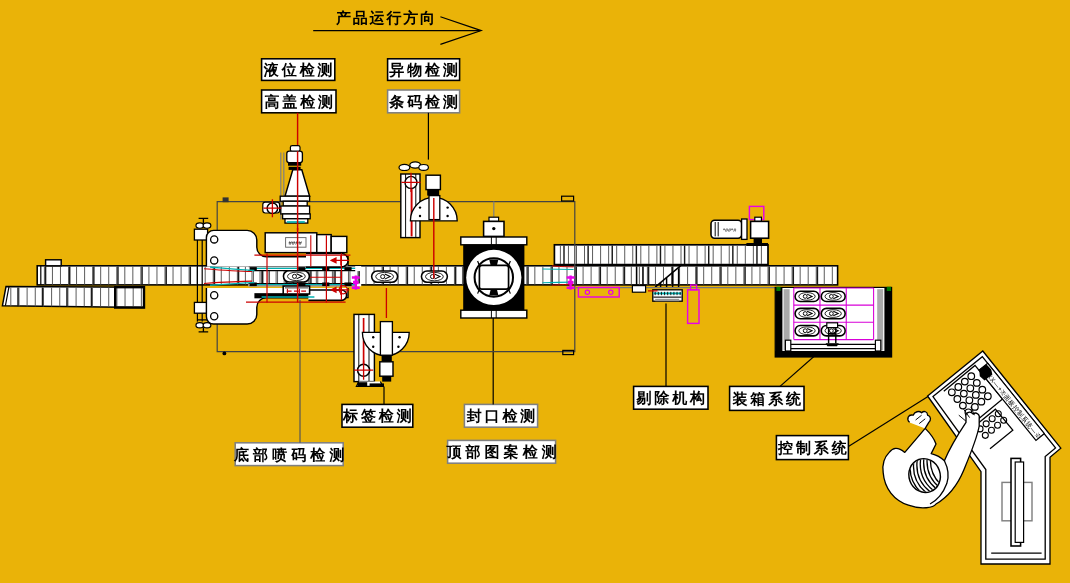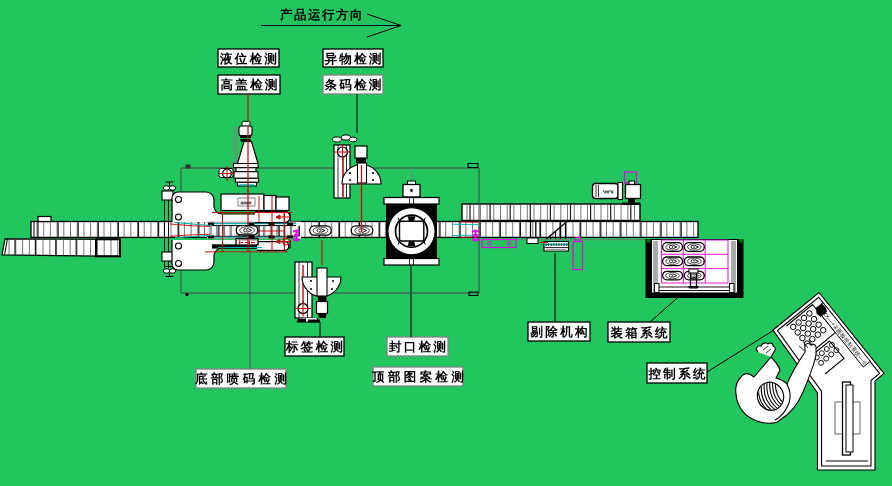--- a/index.html
+++ b/index.html
@@ -1,16 +1,16 @@
 <!DOCTYPE html>
 <html><head>
 <meta charset="utf-8">
 <style>
 html,body{margin:0;padding:0;background:#fff;}
-#wrap{position:relative;width:892px;height:486px;background:#22c55e;overflow:hidden;
+#wrap{position:relative;width:892px;height:486px;background:#eab308;overflow:hidden;
 font-family:"Liberation Sans",sans-serif;}
 text{font-family:"Liberation Sans",sans-serif;fill:#000;}
 </style>
 </head>
 <body>
 <div id="wrap">
 <svg width="892" height="486" viewBox="0 0 892 486">
 
 <g>
 <line x1="261" y1="25.5" x2="400" y2="25.5" stroke="#000000" stroke-width="1"></line>

